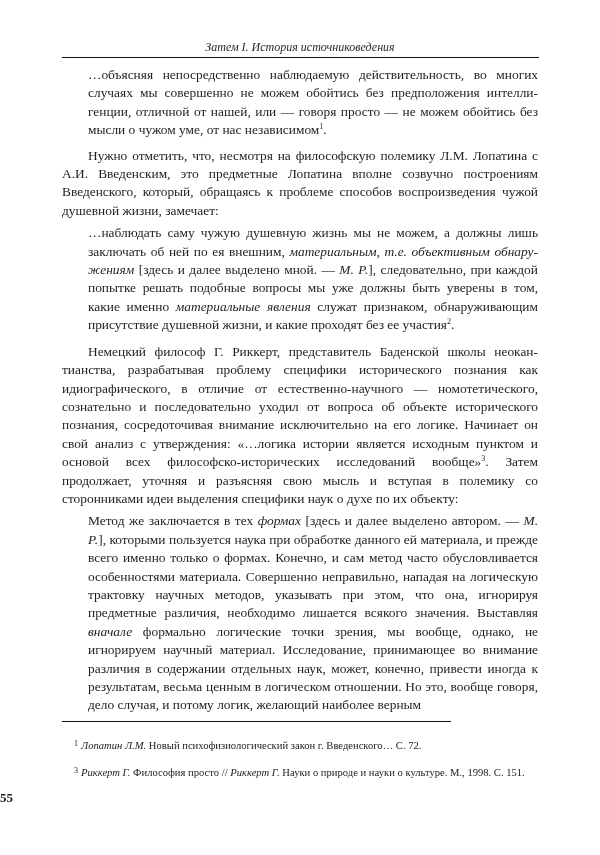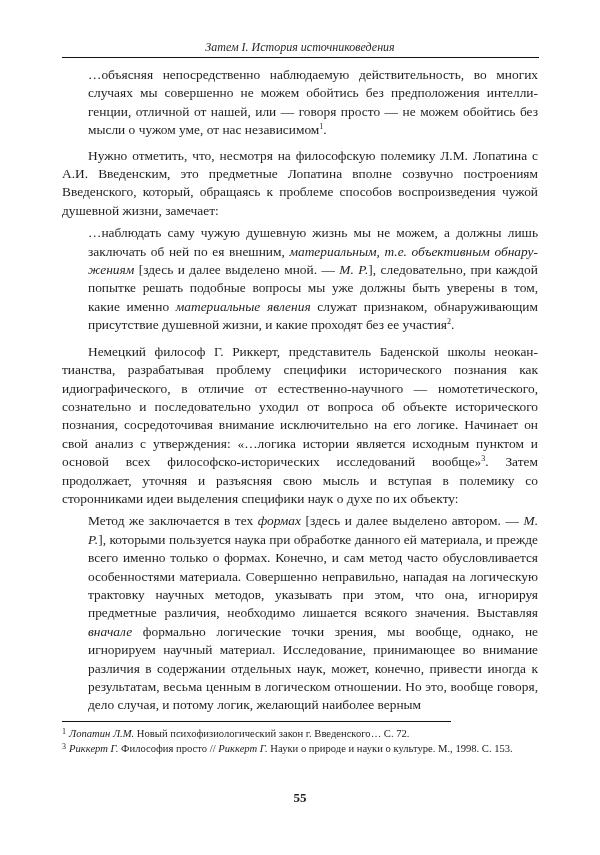--- a/index.html
+++ b/index.html
@@ -16,23 +16,23 @@
   .quote { margin: 0 0 0 26px !important; padding: 0; }
   .para { text-indent: 26px; }
   .gap { height: 7px; }
   .gap-s { height: 4px; }
   em { font-style: italic; }
   sup { font-size: 8px; line-height: 0; vertical-align: 5px; }
   .fn-rule { position: absolute; left: 62px; width: 389px; top: 721px; height: 0;
              border-top: 1px solid #111; }
   .footnotes { position: absolute; left: 62px; width: 476px; top: 725px;
                font-size: 10.6px; line-height: 13.2px; color: #222; }
-  .footnotes div { margin: 0; }
+  .footnotes div { margin: 12px; }
   .fn-num { font-size: 8px; vertical-align: 3px; margin-right: 3px; }
-  .page-num { position: absolute; left: 0; width: 600px; top: 790px; text-align: center;
+  .page-num { position: absolute; left: 0; width: 600px; top: 790px; 
               font-size: 13px; font-weight: bold; color: #1e1e1e; }
 </style>
 </head>
 <body>
 
 <div class="page">
 
   <div class="running-head">Затем I. История источниковедения</div>
   <div class="head-rule"></div>
 
@@ -58,18 +58,18 @@
     <div class="gap-s"></div>
 
     <p class="quote"><span>Метод же заключается в тех </span><em>формах</em><span> [здесь и далее выделено автором. — </span><em>М. Р.</em><span>], которыми пользуется наука при обработке данного ей материала, и прежде всего именно только о формах. Конечно, и сам метод часто об­условливается особенностями материала. Совершенно неправильно, на­падая на логическую трактовку научных методов, указывать при этом, что она, игнорируя предметные различия, необходимо лишается всякого значе­ния. Выставляя </span><em>вначале</em><span> формально логические точки зрения, мы вообще, однако, не игнорируем научный материал. Исследование, принимающее во внимание различия в содержании отдельных наук, может, конечно, приве­сти иногда к результатам, весьма ценным в логическом отношении. Но это, вообще говоря, дело случая, и потому логик, желающий наиболее верным</span></p>
 
   </div>
 
   <div class="fn-rule"></div>
 
   <div class="footnotes">
     <div><span class="fn-num">1</span><em>Лопатин Л.М.</em><span> Новый психофизиологический закон г. Введенского… С. 72.</span></div>
-    <div><span class="fn-num">3</span><em>Риккерт Г.</em><span> Философия просто // </span><em>Риккерт Г.</em><span> Науки о природе и науки о культуре. М., 1998. С. 153.</span></div>
+    <div><span class="fn-num">3</span><em>Риккерт Г.</em><span> Философия просто // </span><em>Риккерт Г.</em><span> Науки о природе и науки о культуре. М., 1998. С. 151.</span></div>
   </div>
 
   <div class="page-num">55</div>
 
 </div>
 
 </body></html>

